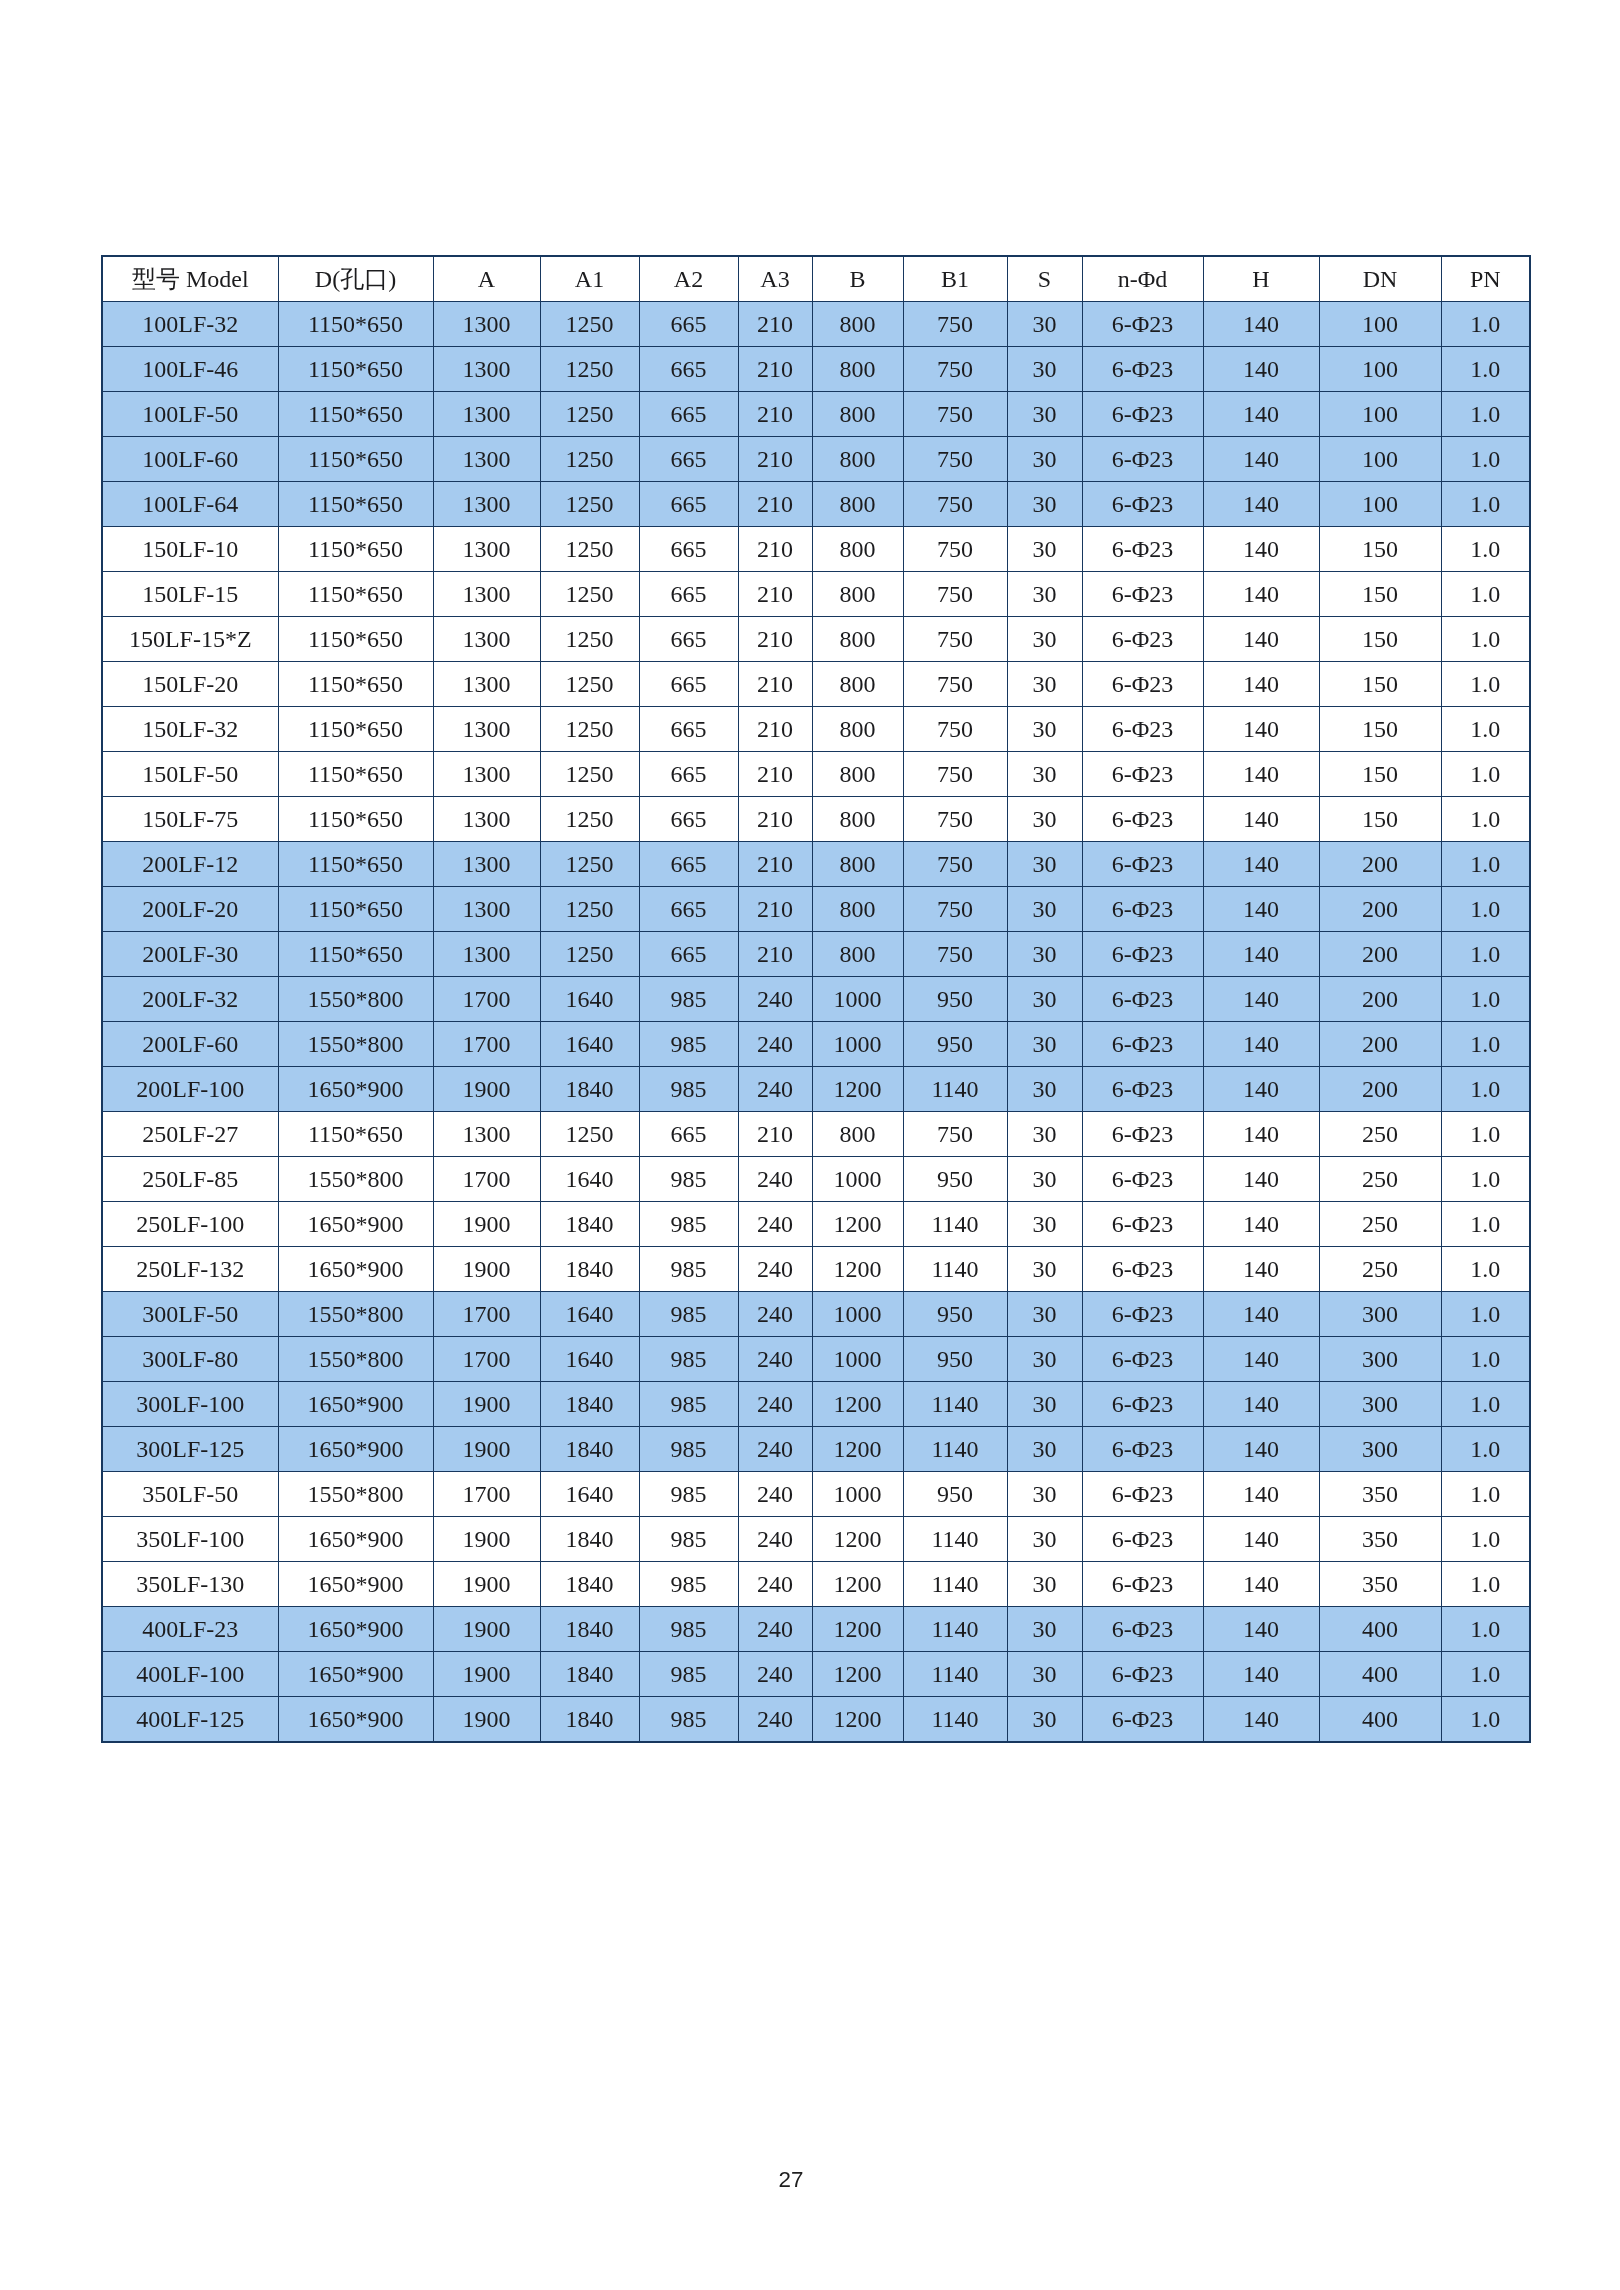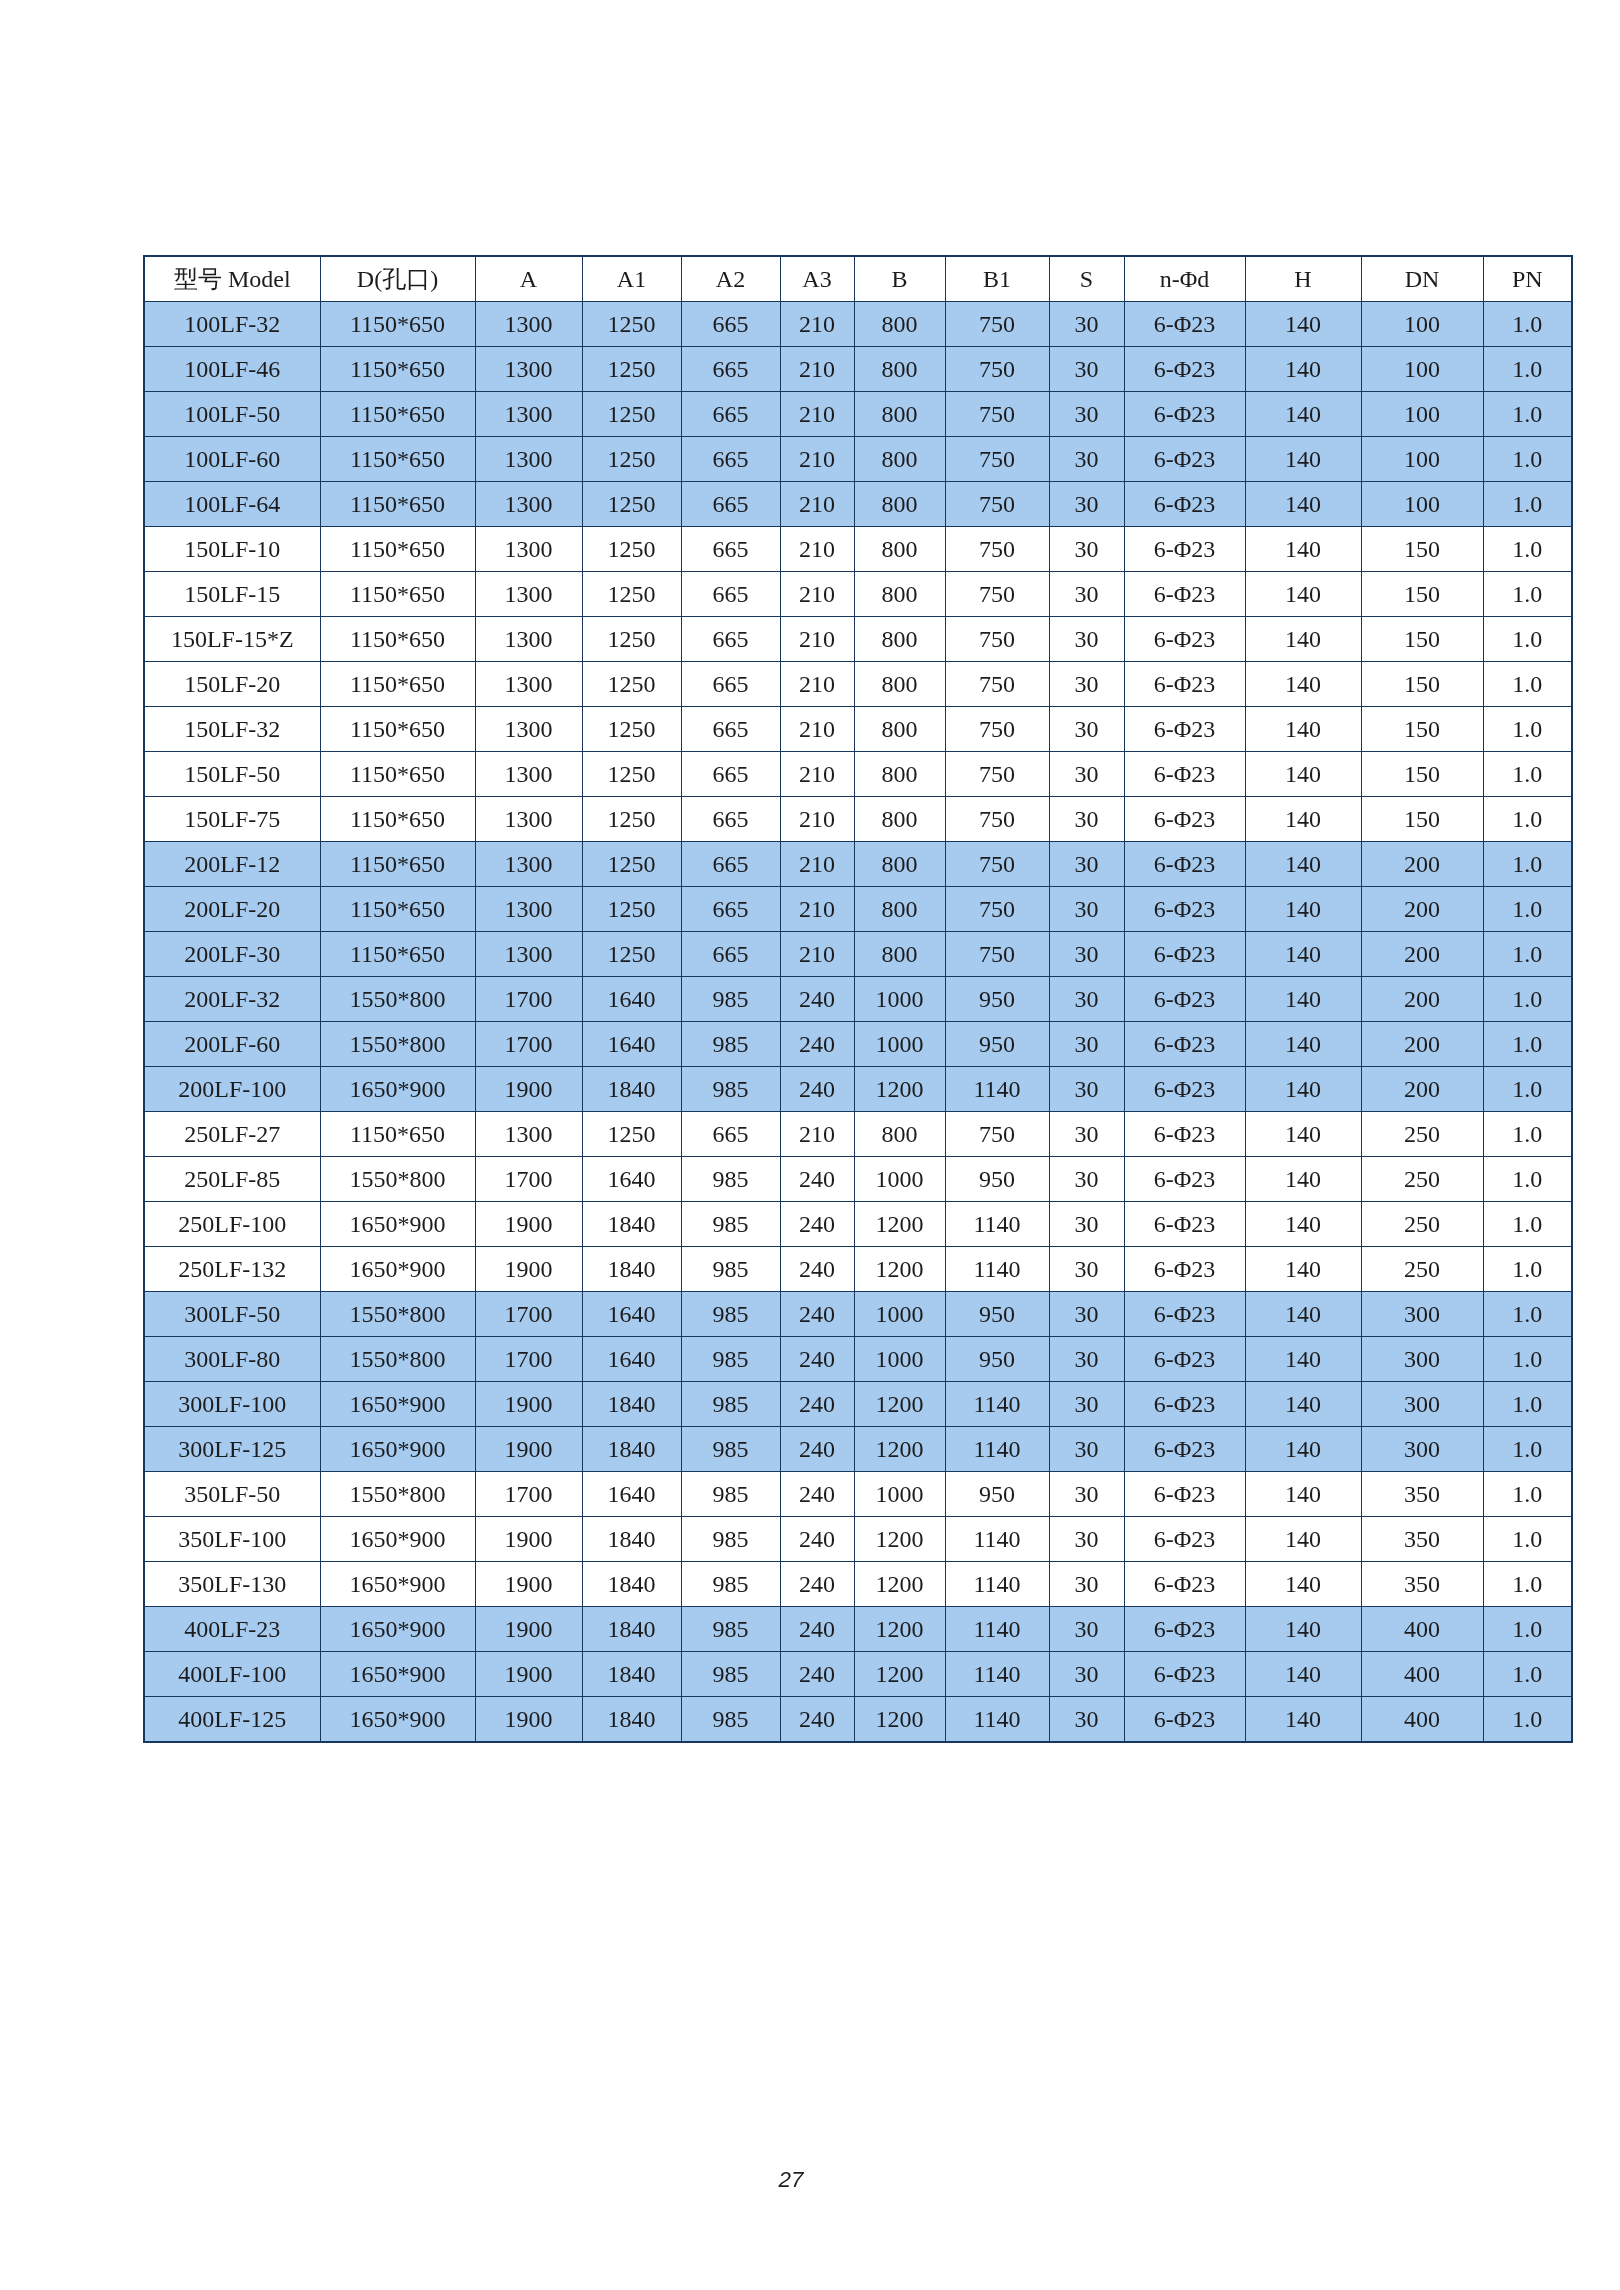--- a/index.html
+++ b/index.html
@@ -14,21 +14,20 @@
     position:relative;
     font-family:"Liberation Serif","DejaVu Serif",serif;
     color:var(--ink);
   }
   table.spec{
     position:absolute;
     left:101px;top:255px;
     width:1429px;
     border-collapse:collapse;
     table-layout:fixed;
-    margin-left:42px;
   }
   table.spec th,
   table.spec td{
     border:1.8px solid var(--border);
     text-align:center;
     vertical-align:middle;
     padding:0;
     white-space:nowrap;
     overflow:hidden;
     font-size:24px;
@@ -40,21 +39,20 @@
   table.spec{border:2.7px solid var(--border);}
   table.spec tr.hl td{background:var(--hl);}
   .pagenum{
     position:absolute;
     left:764px;top:2167px;
     width:54px;
     text-align:center;
     font-family:"Liberation Sans",sans-serif;
     font-size:22.4px;
     color:#1f1f1f;
-    font-style:italic;
   }
 </style>
 </head>
 <body>
 
 <div class="page">
 
   <table class="spec">
     <colgroup>
       <col style="width:176px">

